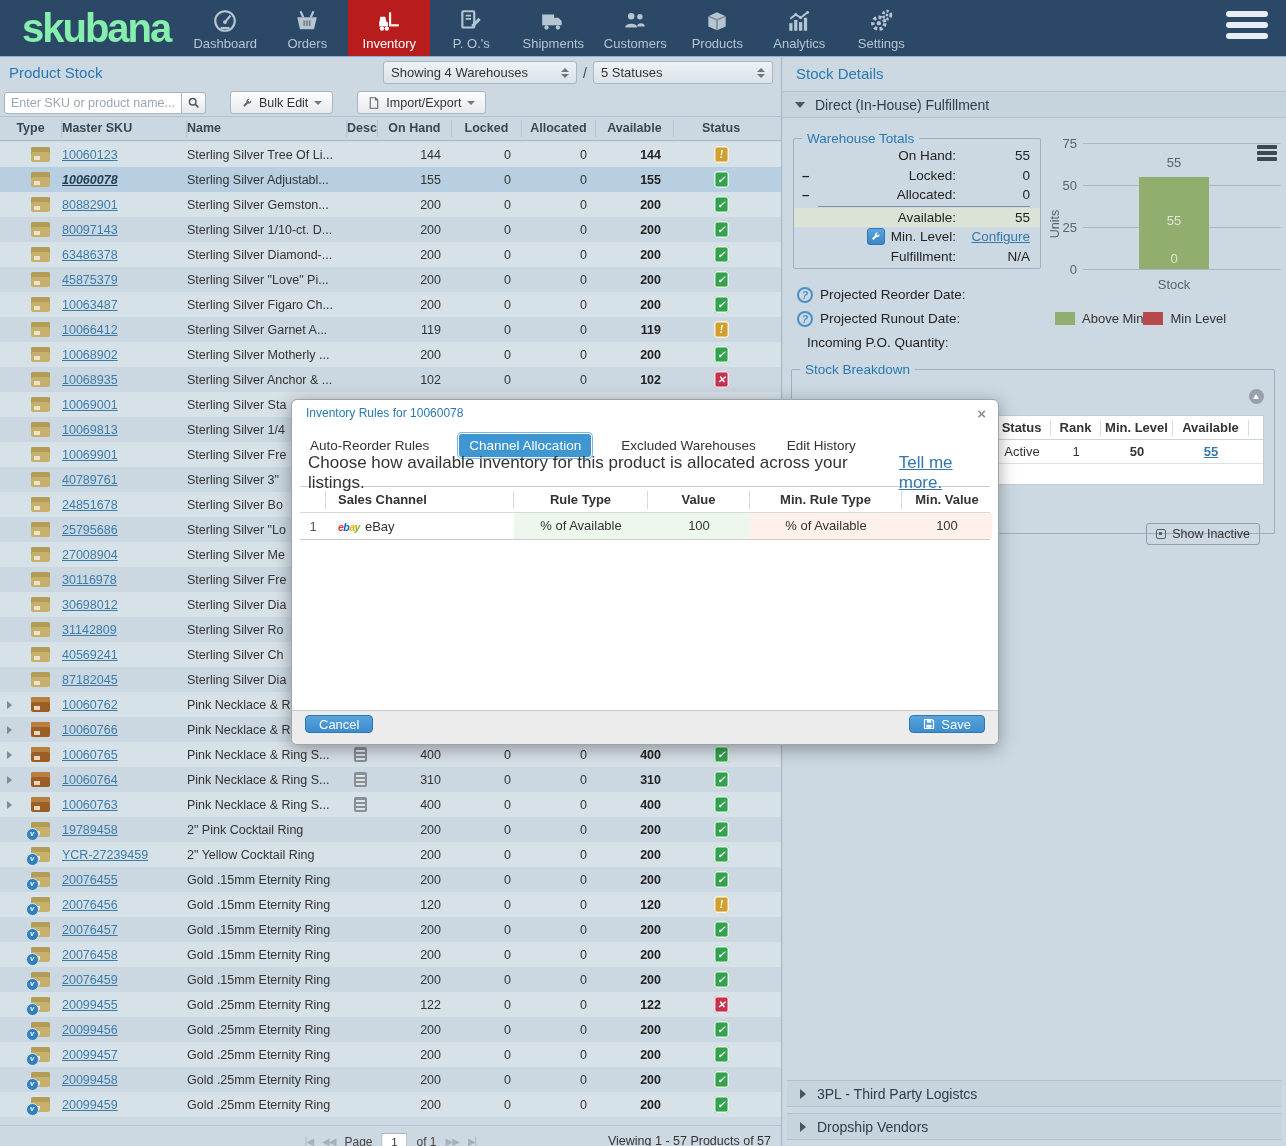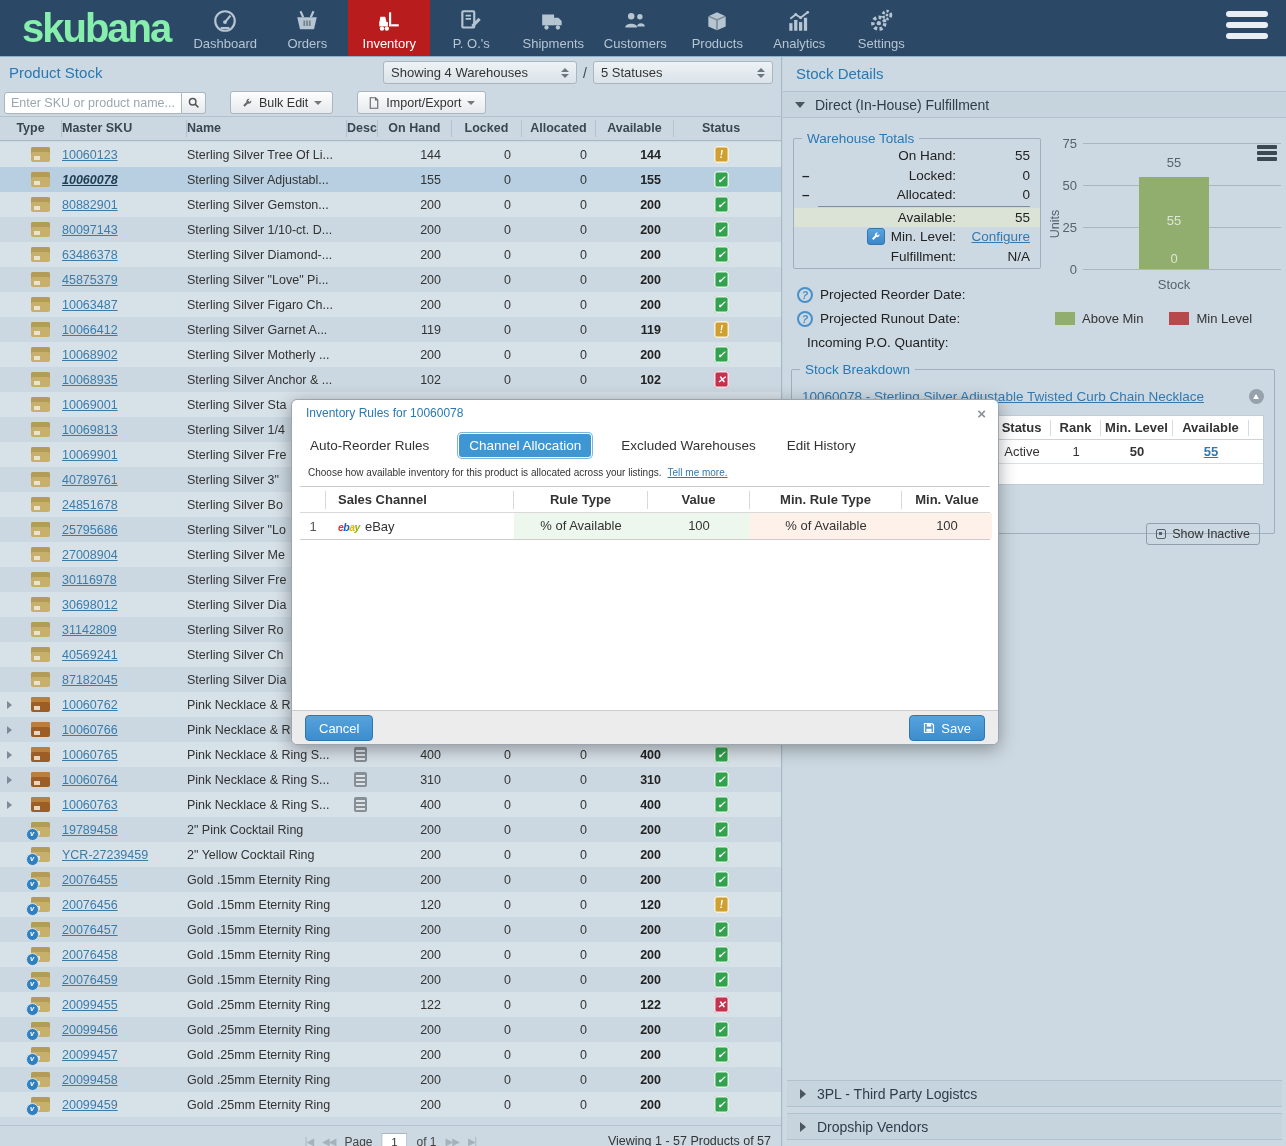--- a/index.html
+++ b/index.html
@@ -153,21 +153,21 @@
   .chart { position:absolute; left:262px; top:74px; width:238px; height:170px; font-size:13px; color:#55636d; }
   .gridline { position:absolute; left:38px; right:2px; height:1px; background:#a9b7c1; }
   .ytick { position:absolute; left:0; width:32px; text-align:right; transform:translateY(-50%); }
   .units-label { position:absolute; left:-4px; top:86px; transform:rotate(-90deg); transform-origin:center; font-size:12.5px; }
   .bar { position:absolute; left:94px; width:70px; background:#92ae6e; }
   .bar-label-above { position:absolute; left:94px; width:70px; text-align:center; color:#55636d; }
   .bar-inner-label { position:absolute; width:100%; text-align:center; color:#dde5d4; }
   .chart-menu { position:absolute; right:6px; top:14px; cursor:pointer; }
   .chart-menu i { display:block; width:20px; height:3.5px; background:#3c4852; border-radius:1px; margin-bottom:2.5px; }
   .xlabel { position:absolute; left:94px; width:70px; top:146px; text-align:center; }
-  .legend { position:absolute; left:272px; top:254px; display:flex; gap:26px; font-size:13px; color:#333; }
+  .legend { position:absolute; left:272px; top:254px; display:flex; font-size:13px; color:#333; }
   .legend .li { display:flex; align-items:center; gap:7px; }
   .swatch { width:20px; height:13px; }
 
   
   .pr-row { position:absolute; left:14px; height:17px; display:flex; align-items:center; gap:7px; font-size:13.5px; color:#222; }
   .q-icon { width:16px; height:16px; border:2px solid #4a90c8; border-radius:50%; color:#4a90c8;
             font-size:10.5px; font-weight:bold; text-align:center; line-height:12px; }
 
   
   .sb { left:8px; top:305px; width:484px; height:172px; }
@@ -197,37 +197,37 @@
   
   .modal { position:absolute; left:291px; top:399px; width:708px; height:346px; background:#fff;
            border:1px solid #9aa5ad; border-radius:6px; box-shadow:0 4px 18px rgba(0,0,0,.35); z-index:50; }
   .m-head { position:relative; height:30px; }
   .m-title { position:absolute; left:14px; top:6px; font-size:12px; color:#2878b2; }
   .m-close { position:absolute; right:12px; top:5px; font-size:15px; font-weight:bold; color:#8a9199; cursor:pointer; }
   .m-tabs { display:flex; align-items:center; gap:27px; padding-left:16px; height:31px; }
   .m-tab { font-size:13.5px; color:#333; cursor:pointer; padding:5px 2px; }
   .m-tab.active { background:#3e96d2; color:#fff; padding:5px 11px; border-radius:4px;
                   box-shadow:inset 0 0 0 1px #fff, 0 0 0 1px #7db6dd; }
-  .m-desc { padding-left:16px; height:23px; font-size:10px; color:#333; display:flex; gap:6px; align-items:center; }
+  .m-desc { padding-left:16px; height:23px; font-size:17px; color:#333; display:flex; gap:6px; align-items:center; }
   .m-table { margin:2px 8px 0 8px; border-top:1px solid #ccc; border-bottom:1px solid #ccc; }
   .m-thead, .m-trow { display:flex; align-items:center; height:26px; font-size:13px; color:#333; }
   .m-thead { font-weight:bold; border-bottom:1px solid #d9d9d9; }
   .m-thead span { border-right:1px solid #d9d9d9; height:18px; line-height:18px; text-align:center; }
   .mc-num { flex:0 0 26px; text-align:center; color:#555; }
   .mc-chan { flex:0 0 188px; padding-left:12px; text-align:left !important; display:flex; align-items:center; gap:5px; }
   .mc-rule { flex:0 0 134px; text-align:center; }
   .mc-val { flex:0 0 102px; text-align:center; }
   .mc-mrule { flex:0 0 152px; text-align:center; }
   .mc-mval { flex:0 0 90px; text-align:center; border-right:none !important; }
   .m-trow .mc-rule, .m-trow .mc-val { background:#eef7ee; align-self:stretch; line-height:26px; }
   .m-trow .mc-mrule, .m-trow .mc-mval { background:#fdf1ea; align-self:stretch; line-height:26px; }
   .ebay-logo b { font-style:italic; font-size:10.5px; letter-spacing:-0.5px; }
   .m-foot { position:absolute; left:0; right:0; bottom:0; height:34px; background:#ececec; border-top:1px solid #ccc;
             border-radius:0 0 6px 6px; }
-  .blue-btn { display:inline-flex; align-items:center; gap:6px; height:26px; padding:0 13px;
+  .blue-btn { display:inline-flex; align-items:center; gap:6px; height:18px; padding:0 13px;
               background:linear-gradient(#56a3dc,#3d8ccd); border:1px solid #2f77b3; border-radius:4px;
               color:#fff; font-size:13px; cursor:pointer; font-family:"Liberation Sans",sans-serif; }
   .btn-cancel { position:absolute; left:13px; top:4px; }
   .btn-save { position:absolute; right:13px; top:4px; }
   .btn-save svg { width:12px; height:12px; }
 </style>
 </head>
 <body>
 
 <div class="topnav">
@@ -1309,21 +1309,20 @@
     <i class="q-icon">?</i>
     <span>Projected Runout Date:</span>
   </div>
   <div class="pr-row" style="top:277px; left:24px;">
     <span>Incoming P.O. Quantity:</span>
   </div>
 
   <fieldset class="sb">
     <legend>Stock Breakdown</legend>
     <div class="sb-title">
-      <a class="link">10060078 - Sterling Silver Adjustable Twisted Curb Chain Necklace</a>
       <i class="collapse-icon"></i>
     </div>
     <div class="sb-table">
       <div class="sb-thead">
         <span class="sb-sp"></span>
         <span class="sb-c1">Status</span>
         <span class="sb-c2">Rank</span>
         <span class="sb-c3">Min. Level</span>
         <span class="sb-c4">Available</span>
       </div>

